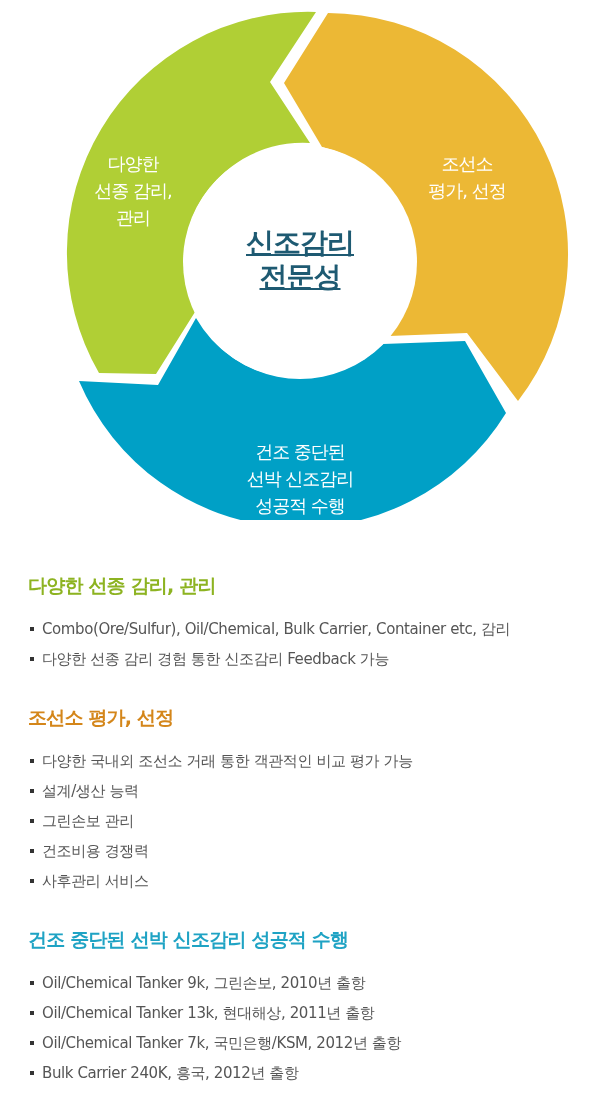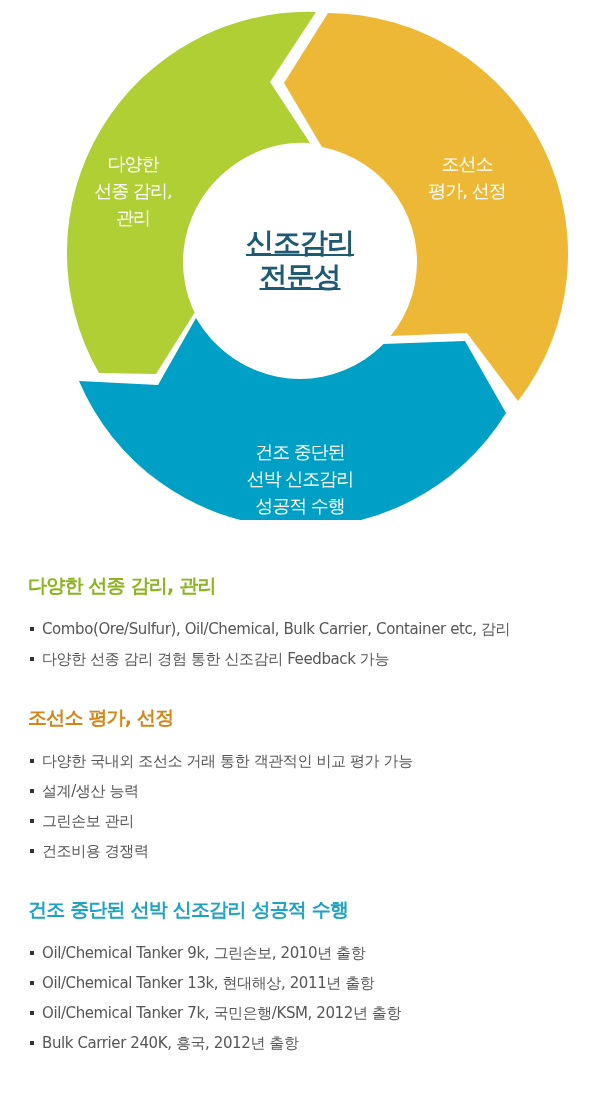--- a/index.html
+++ b/index.html
@@ -81,20 +81,21 @@
     </ul>
   </div>
 
   <div class="section" style="margin-top:30px;">
     <div class="section-title" style="color:#d4861a;">조선소 평가, 선정</div>
     <ul class="bullets">
       <li><span class="bullet"></span><span>다양한 국내외 조선소 거래 통한 객관적인 비교 평가 가능</span></li>
       <li><span class="bullet"></span><span>설계/생산 능력</span></li>
       <li><span class="bullet"></span><span>그린손보 관리</span></li>
       <li><span class="bullet"></span><span>건조비용 경쟁력</span></li>
+      <li><span class="bullet"></span><span>사후관리 서비스</span></li>
     </ul>
   </div>
 
   <div class="section" style="margin-top:30px;">
     <div class="section-title" style="color:#1fa3c4;">건조 중단된 선박 신조감리 성공적 수행</div>
     <ul class="bullets">
       <li><span class="bullet"></span><span>Oil/Chemical Tanker 9k, 그린손보, 2010년 출항</span></li>
       <li><span class="bullet"></span><span>Oil/Chemical Tanker 13k, 현대해상, 2011년 출항</span></li>
       <li><span class="bullet"></span><span>Oil/Chemical Tanker 7k, 국민은행/KSM, 2012년 출항</span></li>
       <li><span class="bullet"></span><span>Bulk Carrier 240K, 흥국, 2012년 출항</span></li>

